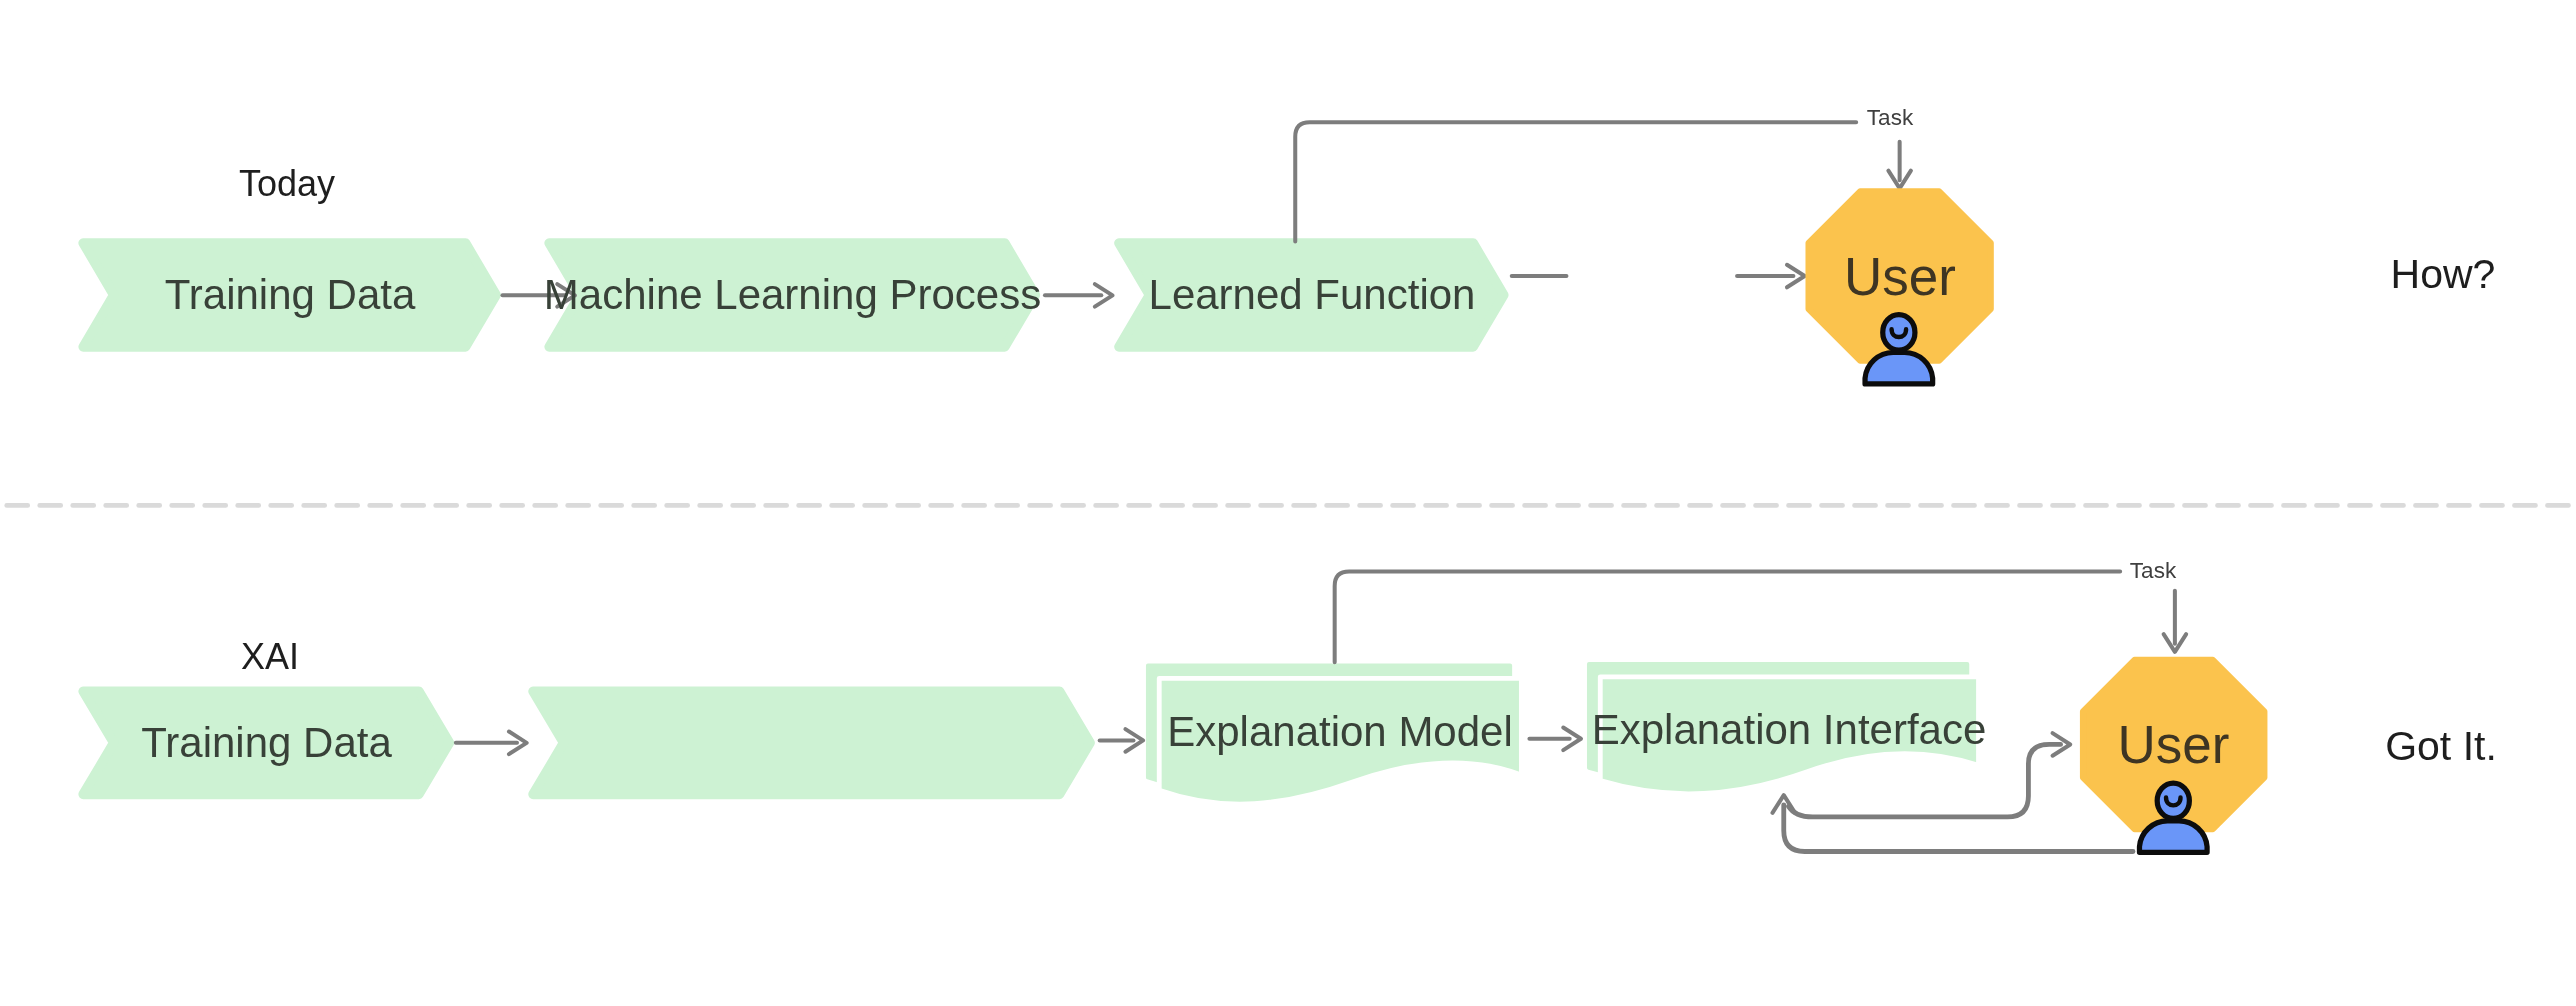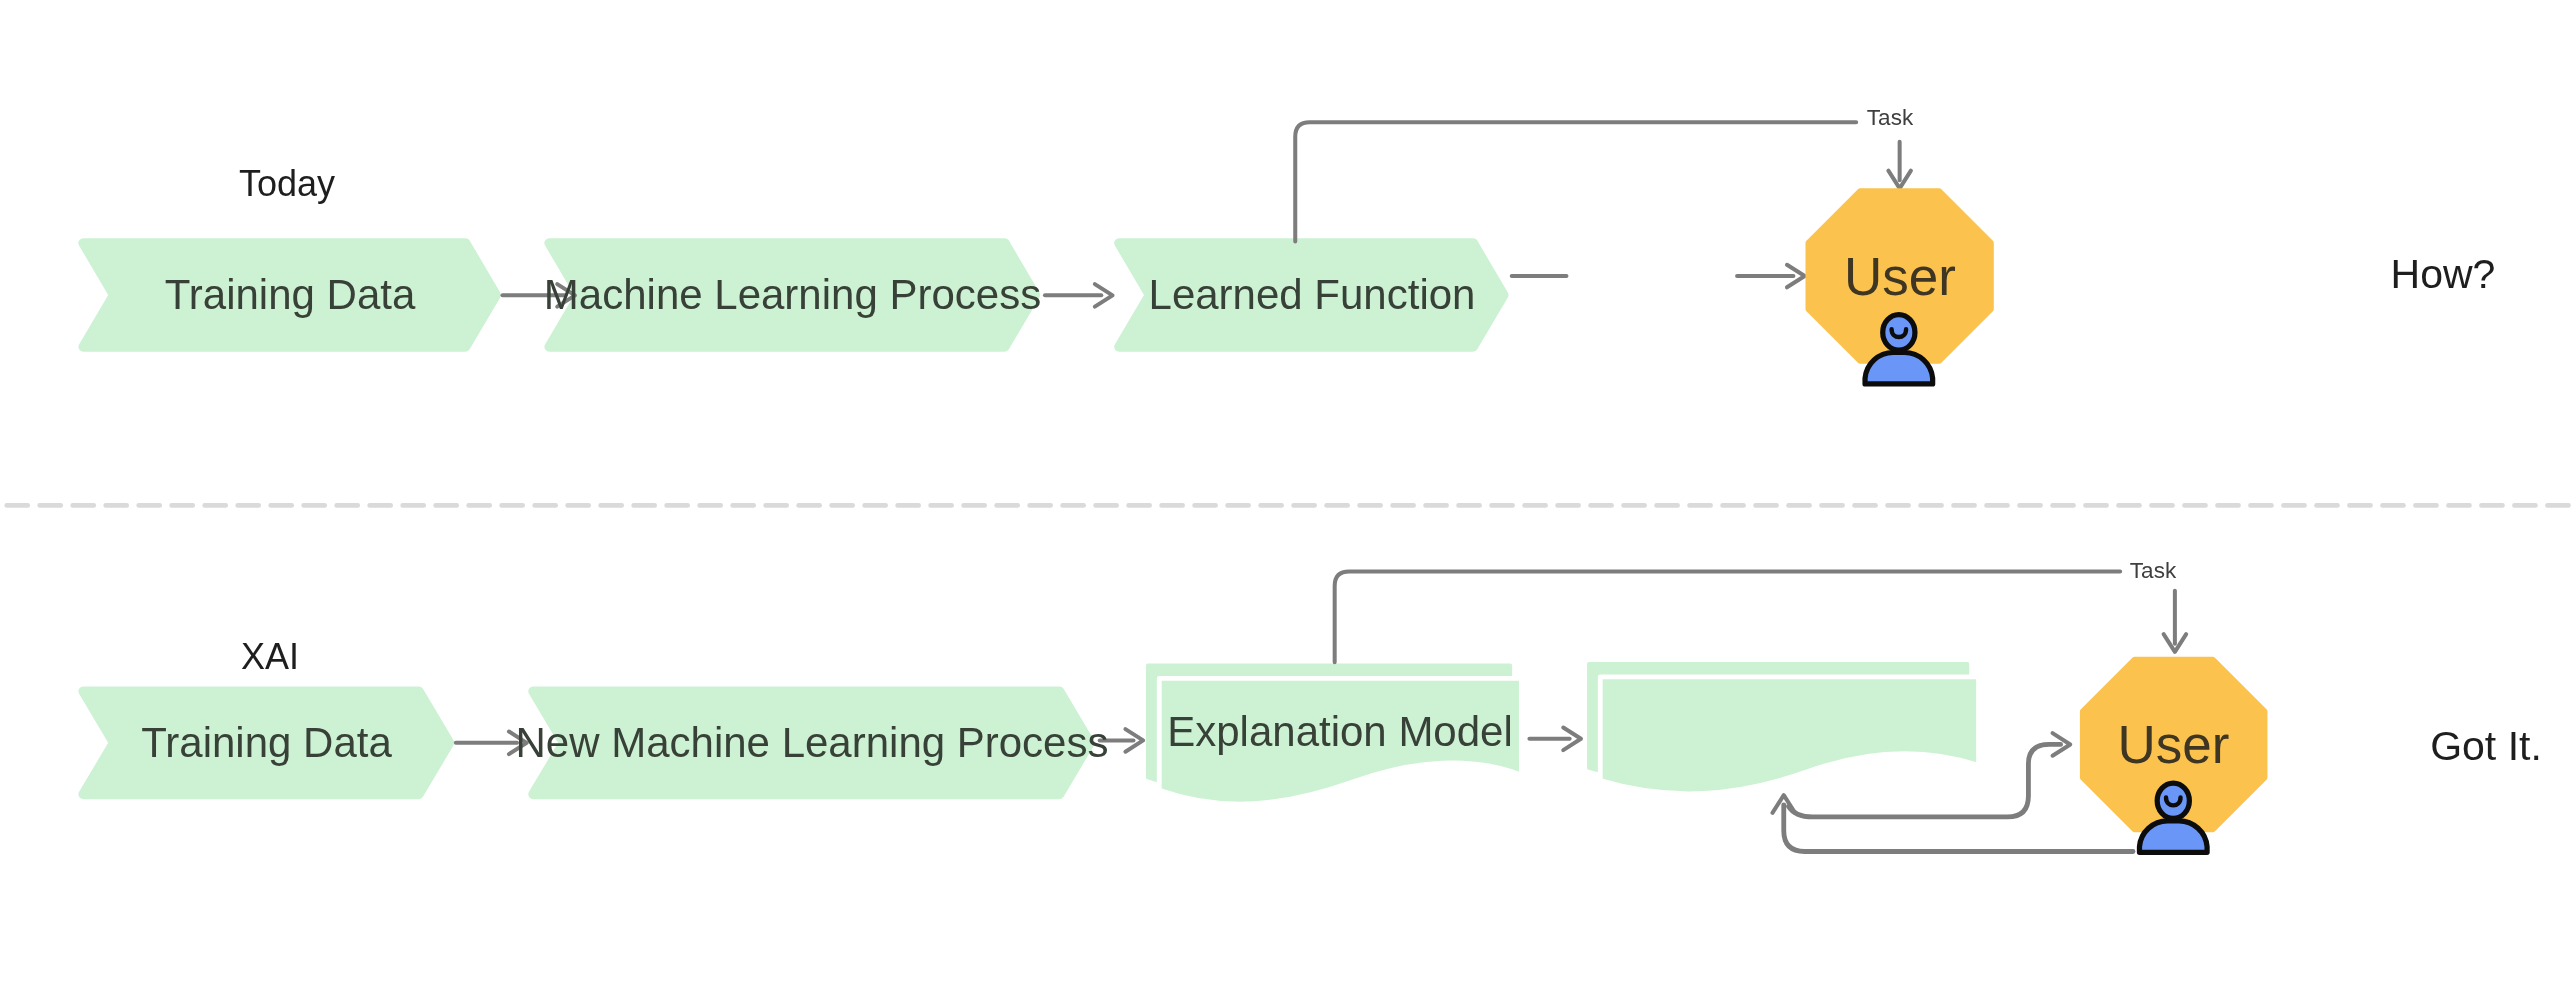--- a/index.html
+++ b/index.html
@@ -128,25 +128,25 @@
 
 
   <div class="lbl user-lbl" style="left:1809px;top:192px;width:182px;height:169px;">User</div>
 
   <div class="lbl caption-lbl centered" style="left:2443px;top:274px;">How?</div>
 
   <div class="lbl section-lbl centered" style="left:270px;top:657px;">XAI</div>
 
   <div class="lbl box-lbl" style="left:114px;top:691px;width:305px;height:103px;">Training Data</div>
 
-  <div class="lbl box-lbl" style="left:564px;top:691px;width:496px;height:103px;">New Machine Learning Process</div>
 
   <div class="lbl box-lbl" style="left:1159px;top:679px;width:362px;height:106px;">Explanation Model</div>
 
+  <div class="lbl box-lbl" style="left:1600px;top:677px;width:378px;height:105px;">Explanation Interface</div>
 
   <div class="lbl task-lbl centered" style="left:2153px;top:571px;">Task</div>
 
   <div class="lbl user-lbl" style="left:2083px;top:660px;width:181px;height:169px;">User</div>
 
-  <div class="lbl caption-lbl centered" style="left:2441px;top:746px;margin-left:45px;">Got It.</div>
+  <div class="lbl caption-lbl centered" style="left:2441px;top:746px;">Got It.</div>
 
 </div>
 
 
 </body></html>

